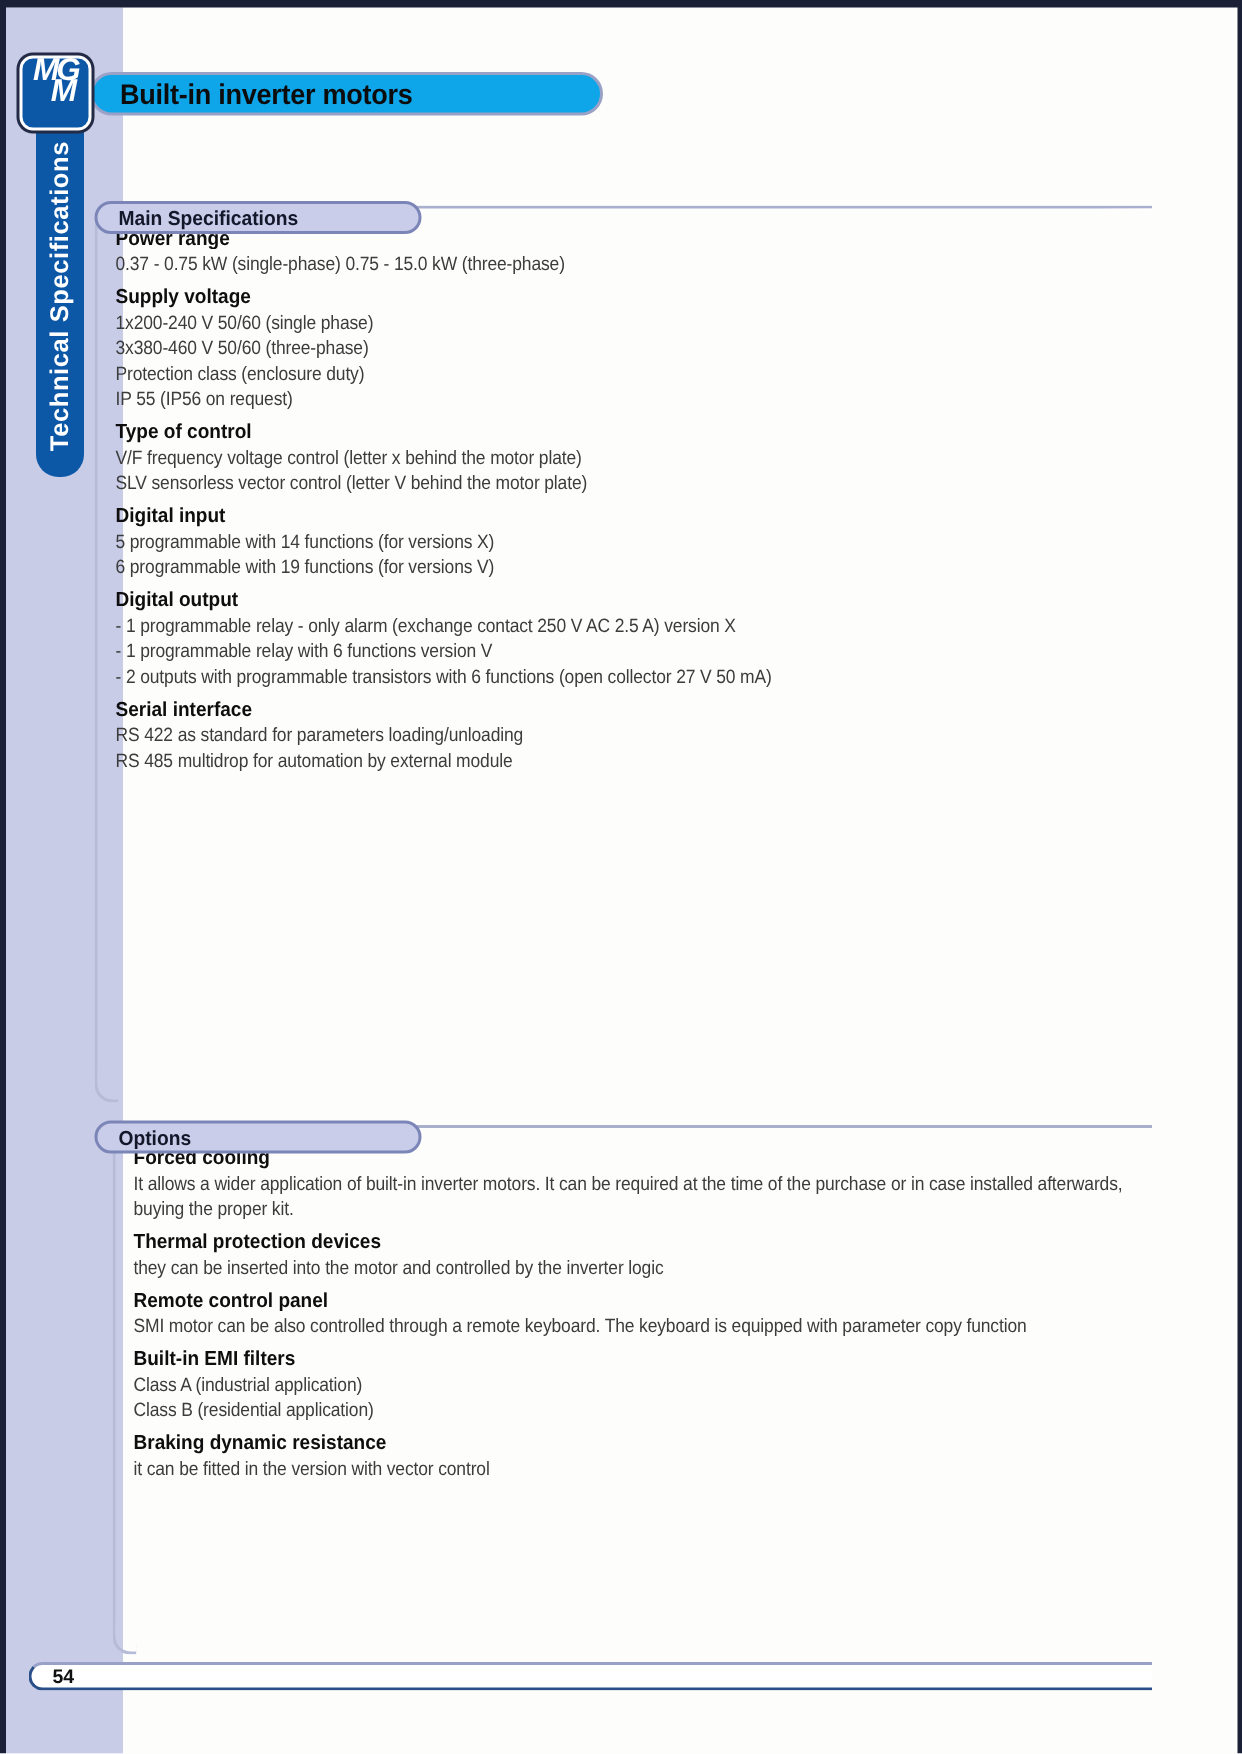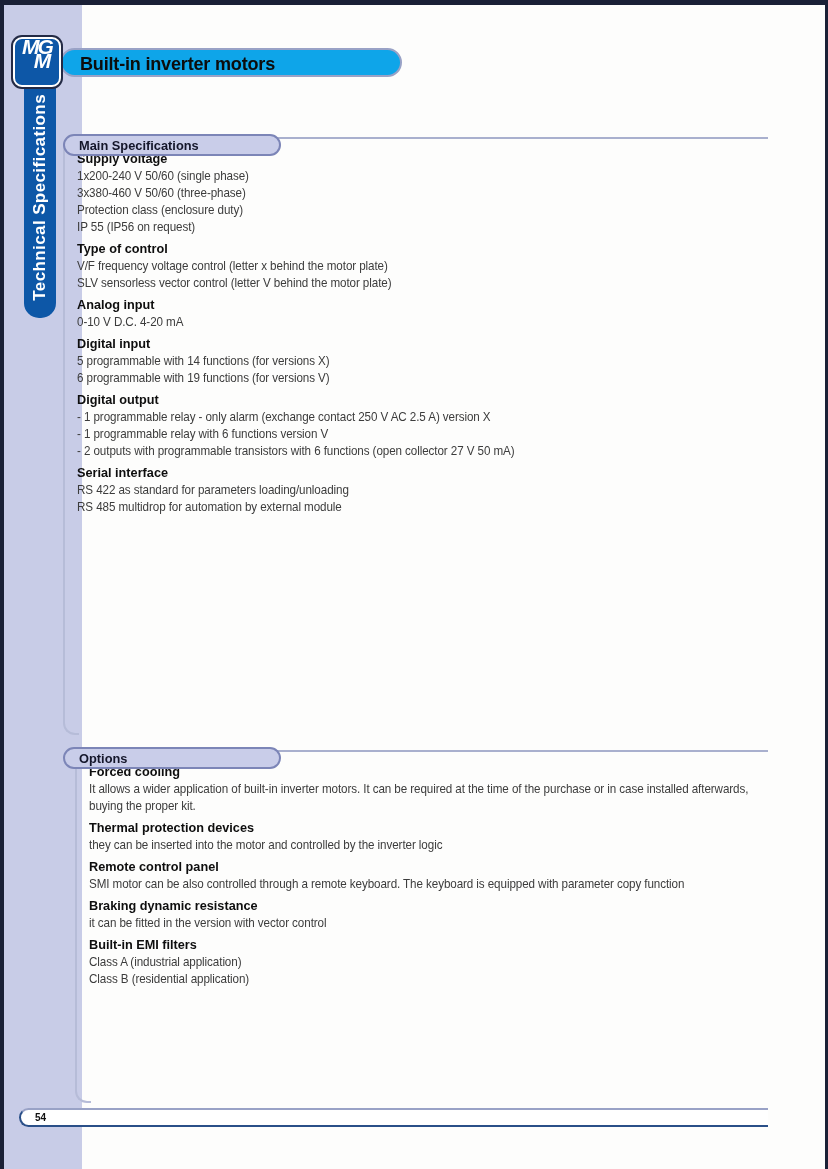--- a/index.html
+++ b/index.html
@@ -94,21 +94,21 @@
 
   .pagenum-bar{
     position:absolute;left:19px;top:1108px;width:749px;height:19px;box-sizing:border-box;
     background:#ffffff;
     border-top:2px solid #99a2c6;
     border-left:2px solid var(--pagenum-dark);
     border-bottom:2px solid var(--pagenum-dark);
     border-radius:11px 0 0 11px;
     display:flex;align-items:center;padding-left:14px;z-index:5;
   }
-  .pagenum{font-size:10px;font-weight:bold;color:#101010;}
+  .pagenum{font-size:13px;font-weight:bold;color:#101010;}
 </style>
 </head>
 <body>
 
 <div class="page">
   <div class="top-bar"></div>
   <div class="lavender"></div>
   <div class="left-bar"></div>
   <div class="right-bar"></div>
 
@@ -125,34 +125,34 @@
     <span class="title-text">Built-in inverter motors</span>
   </div>
 
   <div id="sections">
       <section class="section section--main-specifications">
     <div class="sec-pill">
       <span class="sec-label">Main Specifications</span>
     </div>
     <div class="panel">
           <div class="item">
+    <div class="itm-h">Power range</div>
+  <div class="itm-line">0.37 - 0.75 kW (single-phase) 0.75 - 15.0 kW (three-phase)</div>
+          </div>
+          <div class="item">
     <div class="itm-h">Supply voltage</div>
   <div class="itm-line">1x200-240 V 50/60 (single phase)</div>
             <div class="itm-line">3x380-460 V 50/60 (three-phase)</div>
             <div class="itm-line">Protection class (enclosure duty)</div>
             <div class="itm-line">IP 55 (IP56 on request)</div>
           </div>
           <div class="item">
     <div class="itm-h">Type of control</div>
   <div class="itm-line">V/F frequency voltage control (letter x behind the motor plate)</div>
             <div class="itm-line">SLV sensorless vector control (letter V behind the motor plate)</div>
-          </div>
-          <div class="item">
-    <div class="itm-h">Analog input</div>
-  <div class="itm-line">0-10 V D.C. 4-20 mA</div>
           </div>
           <div class="item">
     <div class="itm-h">Digital input</div>
   <div class="itm-line">5 programmable with 14 functions (for versions X)</div>
             <div class="itm-line">6 programmable with 19 functions (for versions V)</div>
           </div>
           <div class="item">
     <div class="itm-h">Digital output</div>
   <div class="itm-line">- 1 programmable relay - only alarm (exchange contact 250 V AC 2.5 A) version X</div>
             <div class="itm-line">- 1 programmable relay with 6 functions version V</div>
@@ -177,28 +177,28 @@
           </div>
           <div class="item">
     <div class="itm-h">Thermal protection devices</div>
   <div class="itm-line">they can be inserted into the motor and controlled by the inverter logic</div>
           </div>
           <div class="item">
     <div class="itm-h">Remote control panel</div>
   <div class="itm-line">SMI motor can be also controlled through a remote keyboard. The keyboard is equipped with parameter copy function</div>
           </div>
           <div class="item">
-    <div class="itm-h">Braking dynamic resistance</div>
-  <div class="itm-line">it can be fitted in the version with vector control</div>
-          </div>
-          <div class="item">
     <div class="itm-h">Built-in EMI filters</div>
   <div class="itm-line">Class A (industrial application)</div>
             <div class="itm-line">Class B (residential application)</div>
           </div>
+          <div class="item">
+    <div class="itm-h">Braking dynamic resistance</div>
+  <div class="itm-line">it can be fitted in the version with vector control</div>
+          </div>
         </div>
   </section>
     </div>
 
   <div class="pagenum-bar">
     <span class="pagenum">54</span>
   </div>
 </div>
 
 </body></html>

